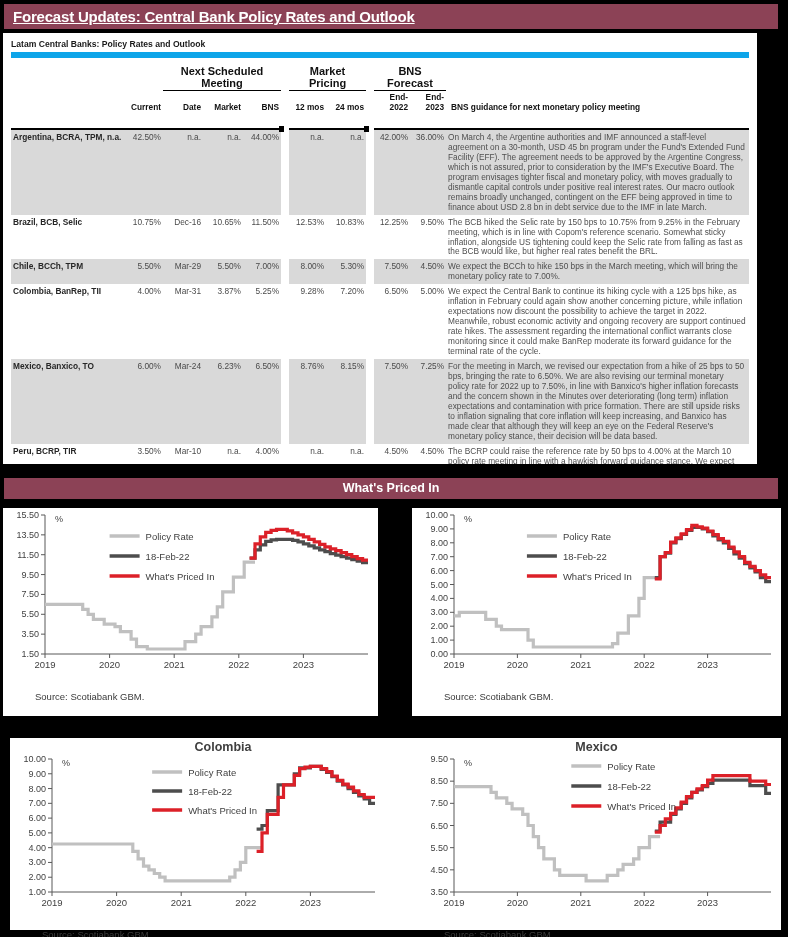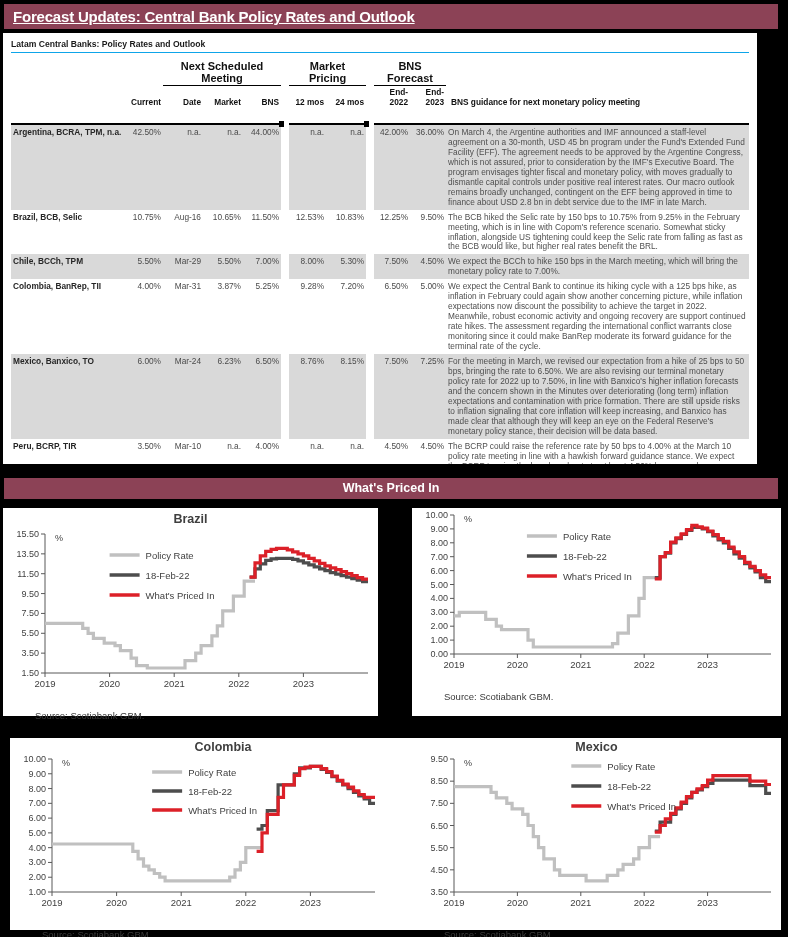--- a/index.html
+++ b/index.html
@@ -2,21 +2,21 @@
 <html><head>
 <meta charset="utf-8">
 <style>
   html,body{margin:0;padding:0;background:#000;}
   body{width:788px;height:937px;position:relative;overflow:hidden;
        font-family:"Liberation Sans","DejaVu Sans",sans-serif;}
   .banner{position:absolute;background:#8C4256;color:#fff;font-weight:bold;}
   #top-banner{left:4px;top:4px;width:774px;height:25px;font-size:15px;line-height:25px;padding-left:9px;box-sizing:border-box;letter-spacing:-0.2px;text-decoration:underline;}
   #priced-banner{left:4px;top:478px;width:774px;height:21px;font-size:12.5px;line-height:21px;text-align:center;}
   #table-box{position:absolute;left:3px;top:33px;width:754px;height:431px;background:#fff;box-sizing:border-box;padding:4px 8px 0 8px;overflow:hidden;}
-  #table-title{font-size:8.6px;font-weight:bold;color:#1a1a1a;padding:2px 0 3px 0;border-bottom:1px solid #0ea5e9;margin-bottom:6px;}
+  #table-title{font-size:8.6px;font-weight:bold;color:#1a1a1a;padding:2px 0 3px 0;border-bottom:6px solid #0ea5e9;margin-bottom:6px;}
   table.rates{border-collapse:collapse;table-layout:fixed;width:738px;font-size:8.3px;color:#4a4a4a;}
   table.rates th{font-weight:bold;color:#111;padding:1px 2px;vertical-align:bottom;}
   th.group{border-bottom:1px solid #000;text-align:center;font-size:11px;padding-bottom:2px;}
   tr.col-row th{border-bottom:2px solid #000;text-align:right;padding-bottom:16px;}
   tr.col-row th.c-guid{text-align:left;padding-left:5px;}
   tr.col-row th.c-gap{border-bottom:none;}
   th.gap-sq{position:relative;}
   th.gap-sq::after{content:'';position:absolute;left:-2px;bottom:-3px;width:5px;height:6px;background:#000;}
   table.rates td{vertical-align:top;padding:3px 2px 2px 2px;line-height:1.2;}
   td.c-name{font-weight:bold;color:#262626;padding-left:1px;}
@@ -92,21 +92,21 @@
           <td class="c-num">n.a.</td>
           <td class="c-num">n.a.</td>
           <td class="c-gap"></td>
           <td class="c-num">42.00%</td>
           <td class="c-num">36.00%</td>
           <td class="c-guid">On March 4, the Argentine authorities and IMF announced a staff-level agreement on a 30-month, USD 45 bn program under the Fund's Extended Fund Facility (EFF). The agreement needs to be approved by the Argentine Congress, which is not assured, prior to consideration by the IMF's Executive Board. The program envisages tighter fiscal and monetary policy, with moves gradually to dismantle capital controls under positive real interest rates. Our macro outlook remains broadly unchanged, contingent on the EFF being approved in time to finance about USD 2.8 bn in debt service due to the IMF in late March.</td>
         </tr>
         <tr>
           <td class="c-name">Brazil, BCB, Selic</td>
           <td class="c-num">10.75%</td>
-          <td class="c-num">Aug-16</td>
+          <td class="c-num">Dec-16</td>
           <td class="c-num">10.65%</td>
           <td class="c-num">11.50%</td>
           <td class="c-gap"></td>
           <td class="c-num">12.53%</td>
           <td class="c-num">10.83%</td>
           <td class="c-gap"></td>
           <td class="c-num">12.25%</td>
           <td class="c-num">9.50%</td>
           <td class="c-guid">The BCB hiked the Selic rate by 150 bps to 10.75% from 9.25% in the February meeting, which is in line with Copom's reference scenario. Somewhat sticky inflation, alongside US tightening could keep the Selic rate from falling as fast as the BCB would like, but higher real rates benefit the BRL.</td>
         </tr>
@@ -169,21 +169,20 @@
       </tbody>
   </table>
   <div id="table-sources">Sources: Scotiabank Economics, Scotiabank GBM, Bloomberg.</div>
 </div>
 
 <div id="priced-banner" class="banner">
   <span>What's Priced In</span>
 </div>
 
 <div class="chart-box r1" style="left:3px;top:508px;width:375px;height:208px">
-  <div class="chart-title">Brazil</div>
   <svg class="chart-svg" width="371" height="164" viewBox="0 0 371 164">
       <g>
         <line x1="40" y1="5" x2="40" y2="144" stroke="#595959" stroke-width="1"></line>
         <line x1="40" y1="144" x2="363" y2="144" stroke="#595959" stroke-width="1"></line>
         <line x1="36" y1="144" x2="40" y2="144" stroke="#595959" stroke-width="1"></line>
         <text x="34" y="147" text-anchor="end" font-size="9" fill="#3f3f3f" font-family="&quot;Liberation Sans&quot;,&quot;DejaVu Sans&quot;,sans-serif">1.50</text>
         <line x1="36" y1="124.14285714285714" x2="40" y2="124.14285714285714" stroke="#595959" stroke-width="1"></line>
         <text x="34" y="127.14285714285714" text-anchor="end" font-size="9" fill="#3f3f3f" font-family="&quot;Liberation Sans&quot;,&quot;DejaVu Sans&quot;,sans-serif">3.50</text>
         <line x1="36" y1="104.28571428571429" x2="40" y2="104.28571428571429" stroke="#595959" stroke-width="1"></line>
         <text x="34" y="107.28571428571429" text-anchor="end" font-size="9" fill="#3f3f3f" font-family="&quot;Liberation Sans&quot;,&quot;DejaVu Sans&quot;,sans-serif">5.50</text>

